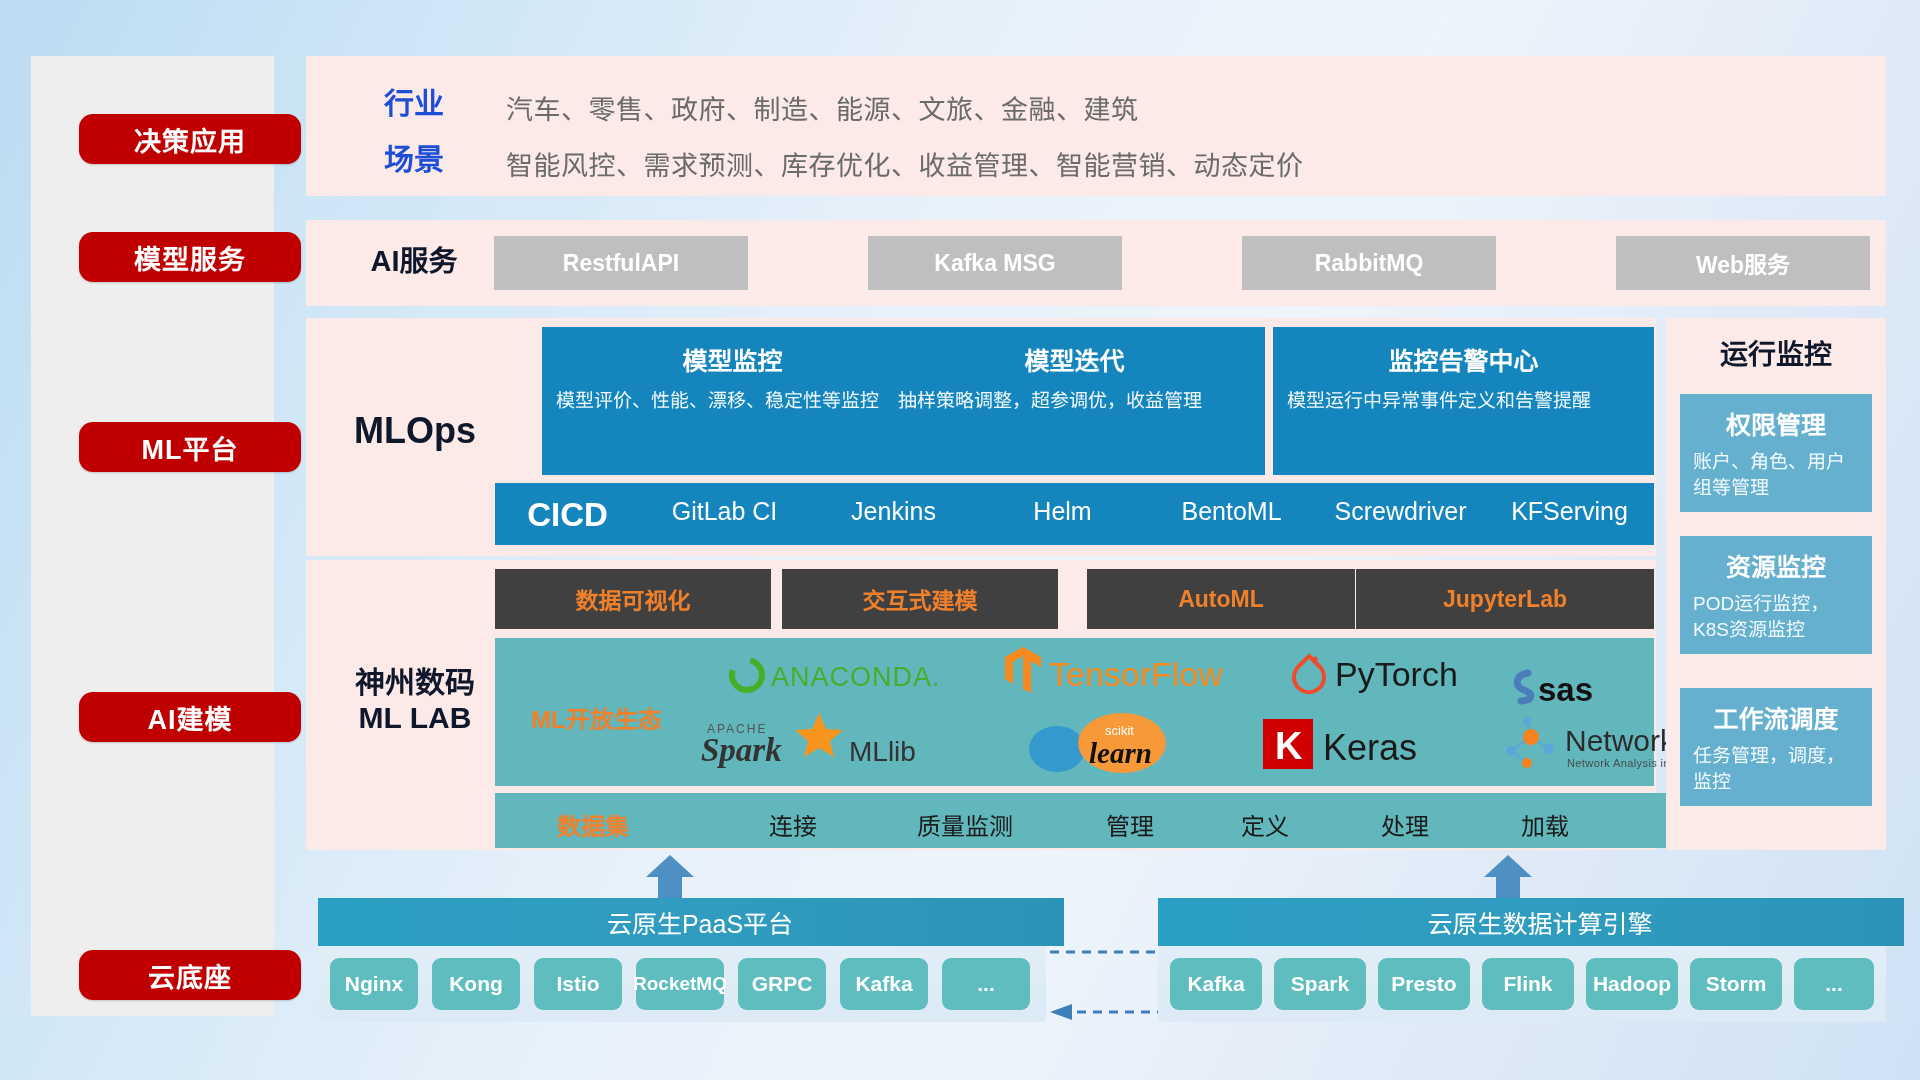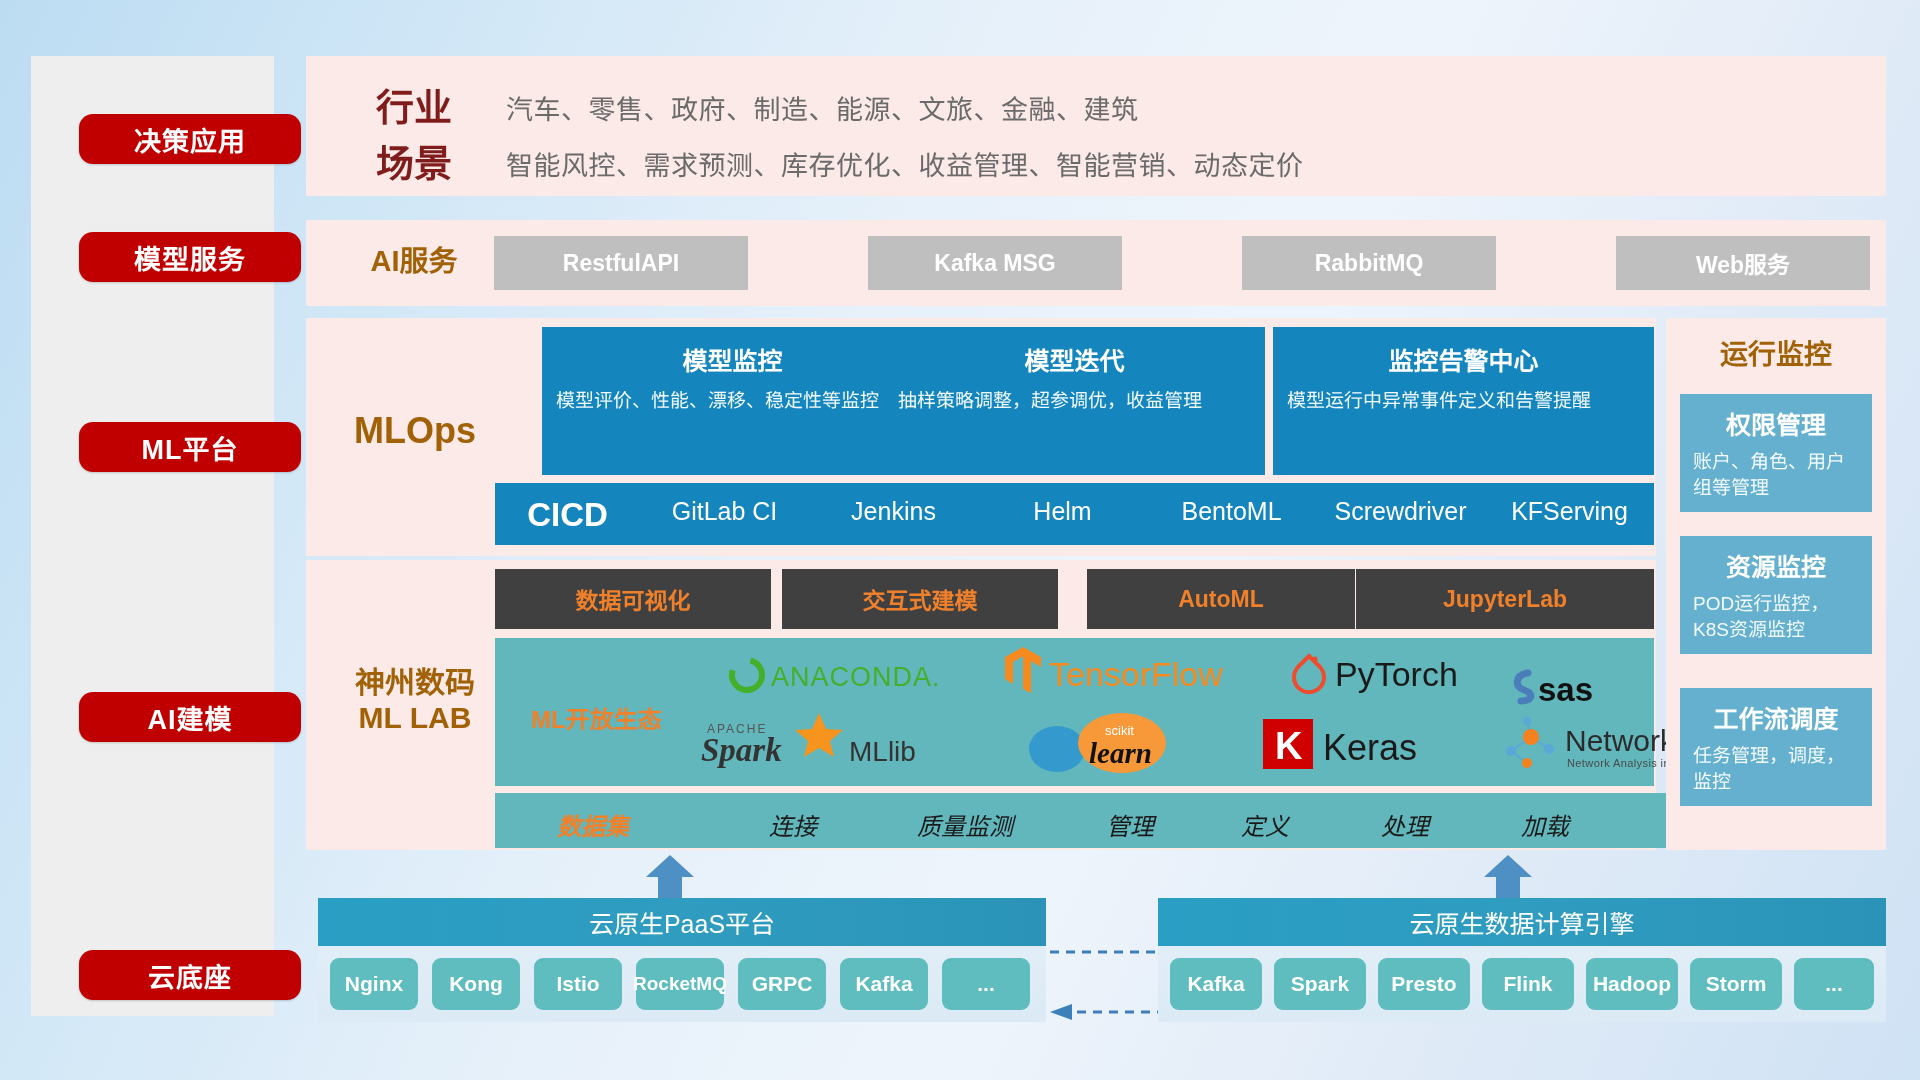--- a/index.html
+++ b/index.html
@@ -21,26 +21,26 @@
     background:#c00000;border-radius:14px;
     color:#ffffff;font-size:27px;font-weight:bold;
     display:flex;align-items:center;justify-content:center;
     letter-spacing:1px;box-shadow:0 1px 2px rgba(0,0,0,.18);
   }
 
   
   .panel{position:absolute;background:#fceae8;}
 
   .rowlabel{
-    position:absolute;color:#a16207;font-weight:bold;text-align:center;
+    position:absolute;color:#0f172a;font-weight:bold;text-align:center;
     line-height:1.18;
   }
 
   
-  .kv-key{font-size:38px;font-weight:bold;color:#7f1d1d;}
+  .kv-key{font-size:30px;font-weight:bold;color:#1d4ed8;}
   .kv-val{font-size:27px;color:#6b6b6b;letter-spacing:.5px;}
 
   
   .gray-chip{
     position:absolute;background:#bfbfbf;color:#ffffff;
     font-size:23px;font-weight:bold;
     display:flex;align-items:center;justify-content:center;
   }
 
   
@@ -79,21 +79,21 @@
 
   
   .mon-card{position:absolute;background:#64b0ce;color:#fff;}
   .mon-card .mc-title{font-size:25px;font-weight:bold;text-align:center;margin-top:11px;}
   .mon-card .mc-desc{font-size:19px;line-height:1.36;margin:8px 13px 0 13px;color:#f3fbff;}
 
   
   .cloud-wrap{position:absolute;background:linear-gradient(180deg,#e6f0f8 0%,#dbeaf5 100%);}
   .cloud-head{
     position:absolute;background:linear-gradient(90deg,#2a9ec4 0%,#2f9cc0 50%,#2b93b8 100%);
-    color:#fff;font-size:25px;display:flex;align-items:center;justify-content:center;
+    color:#fff;font-size:25px;display:flex;align-items:center;justify-content:center;padding-left:18px;
   }
   .cloud-chip{
     position:absolute;background:#5fbdc0;color:#fff;border-radius:9px;
     font-size:21px;font-weight:bold;text-align:center;
     display:flex;align-items:center;justify-content:center;
     line-height:1.12;padding:0 4px;box-sizing:border-box;
   }
   .logo-cell{position:absolute;display:flex;align-items:center;justify-content:center;}
 </style>
 </head>
@@ -235,21 +235,21 @@
           <circle cx="14" cy="36" r="5" fill="#5aa7d8"></circle>
           <circle cx="52" cy="34" r="5" fill="#5aa7d8"></circle>
           <circle cx="30" cy="6" r="4" fill="#5aa7d8"></circle>
           <circle cx="30" cy="48" r="5" fill="#f5821f"></circle>
           <text x="68" y="36" font-family="'Liberation Sans',sans-serif" font-size="30" fill="#2b2b2b">NetworkX</text>
           <text x="70" y="52" font-family="'Liberation Sans',sans-serif" font-size="11" fill="#4a4a4a" letter-spacing="0.4">Network Analysis in Python</text>
         </svg>
       </div>
     </div>
 
-    <div class="teal-band" style="left:189px;top:233px;width:1331px;height:55px;font-style:italic;">
+    <div class="teal-band" style="left:189px;top:233px;width:1331px;height:55px;">
       <div class="band-label" style="left:62px;top:14px;">数据集</div>
       <div class="band-item" style="left:243px;top:14px;width:110px;">连接</div>
       <div class="band-item" style="left:390px;top:14px;width:160px;">质量监测</div>
       <div class="band-item" style="left:580px;top:14px;width:110px;">管理</div>
       <div class="band-item" style="left:715px;top:14px;width:110px;">定义</div>
       <div class="band-item" style="left:855px;top:14px;width:110px;">处理</div>
       <div class="band-item" style="left:995px;top:14px;width:110px;">加载</div>
     </div>
   </div>
 

